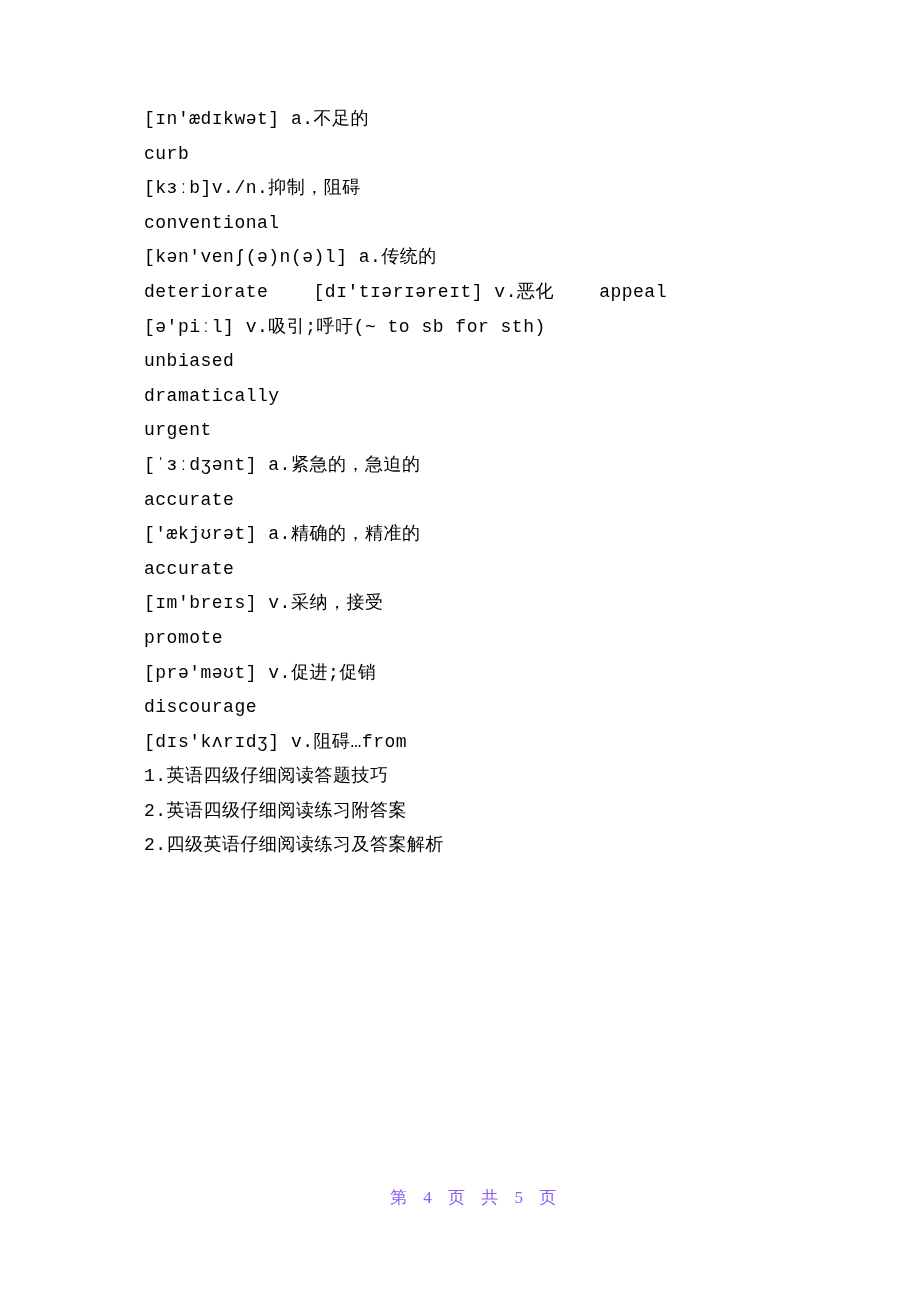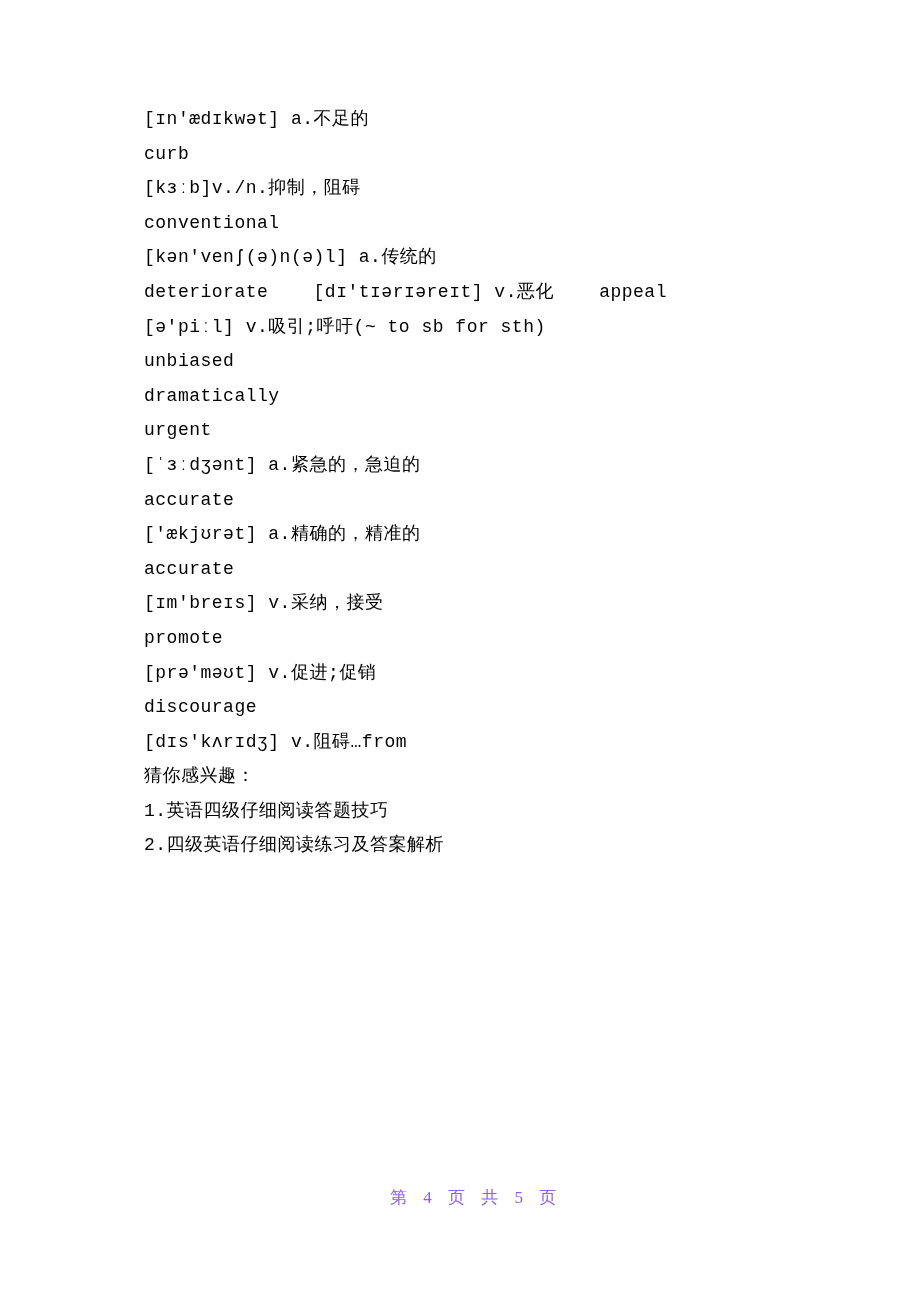--- a/index.html
+++ b/index.html
@@ -54,18 +54,18 @@
     <div class="line">urgent</div>
     <div class="line">[ˈɜːdʒənt] a.紧急的，急迫的</div>
     <div class="line">accurate</div>
     <div class="line">['ækjʊrət] a.精确的，精准的</div>
     <div class="line">accurate</div>
     <div class="line">[ɪm'breɪs] v.采纳，接受</div>
     <div class="line">promote</div>
     <div class="line">[prə'məʊt] v.促进;促销</div>
     <div class="line">discourage</div>
     <div class="line">[dɪs'kʌrɪdʒ] v.阻碍…from</div>
-    <div class="line">猜你感兴趣：</div>
     <div class="line">1.英语四级仔细阅读答题技巧</div>
+    <div class="line">2.英语四级仔细阅读练习附答案</div>
     <div class="line">2.四级英语仔细阅读练习及答案解析</div>
   </div>
   <div class="footer">第 4 页 共 5 页</div>
 </div>
 
 </body></html>

